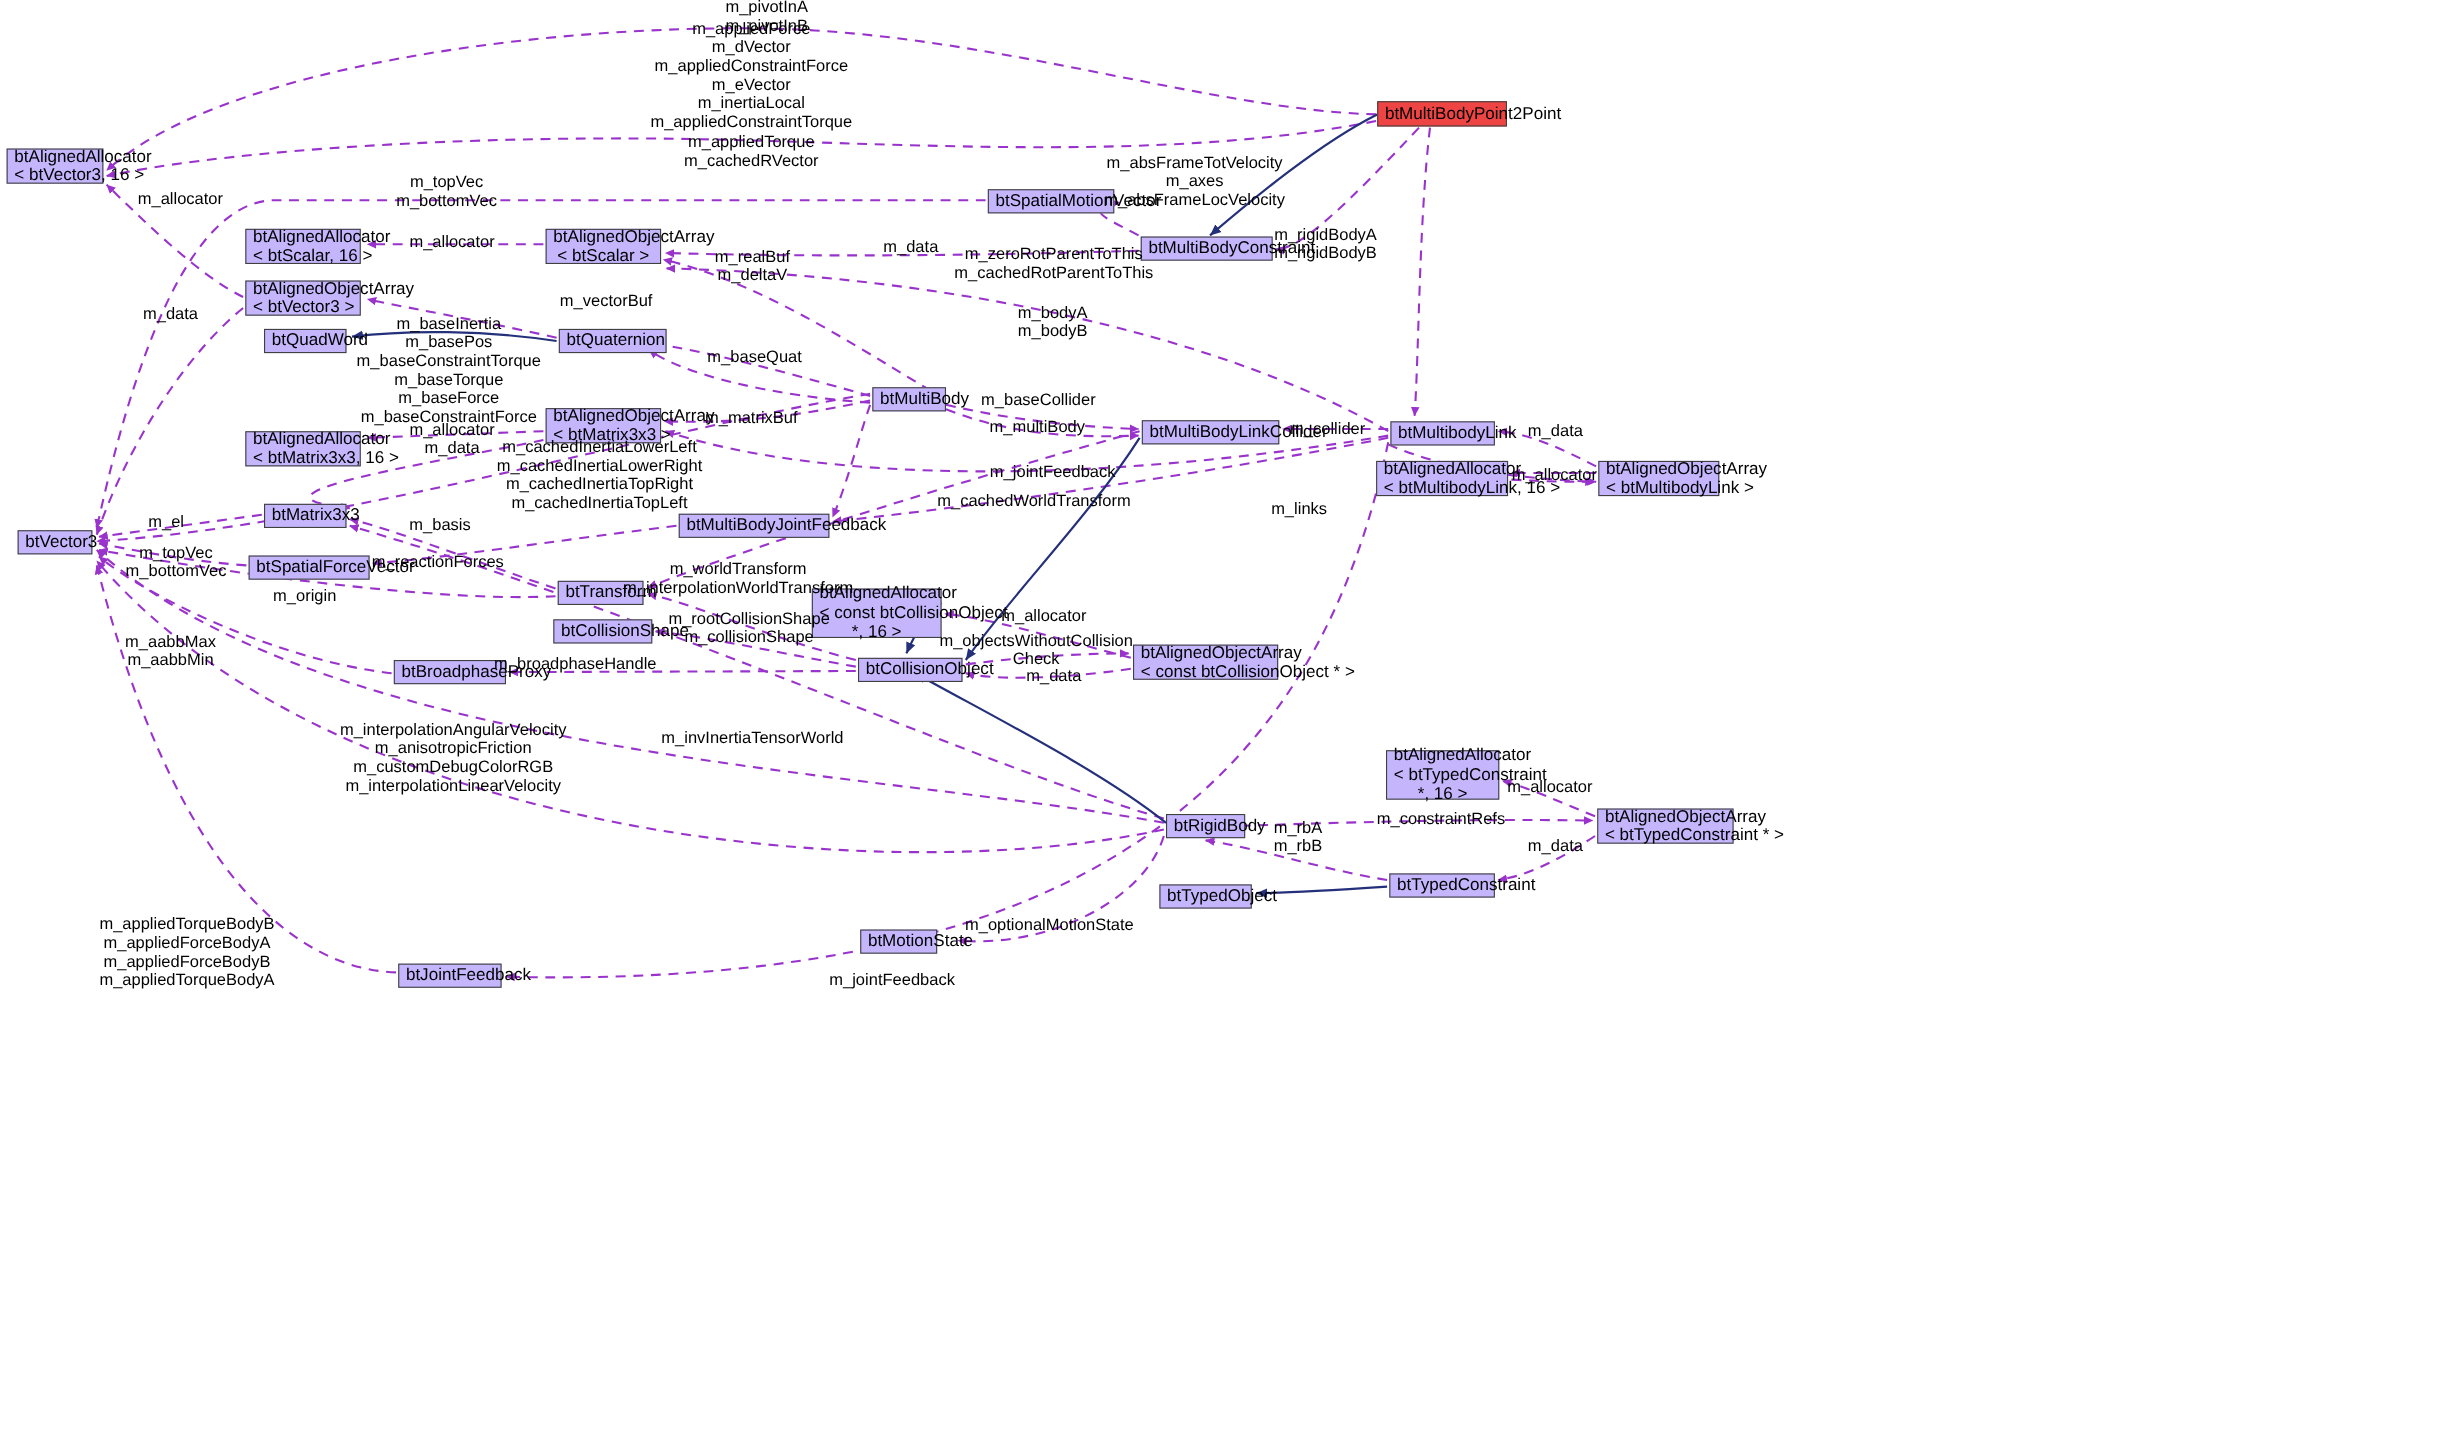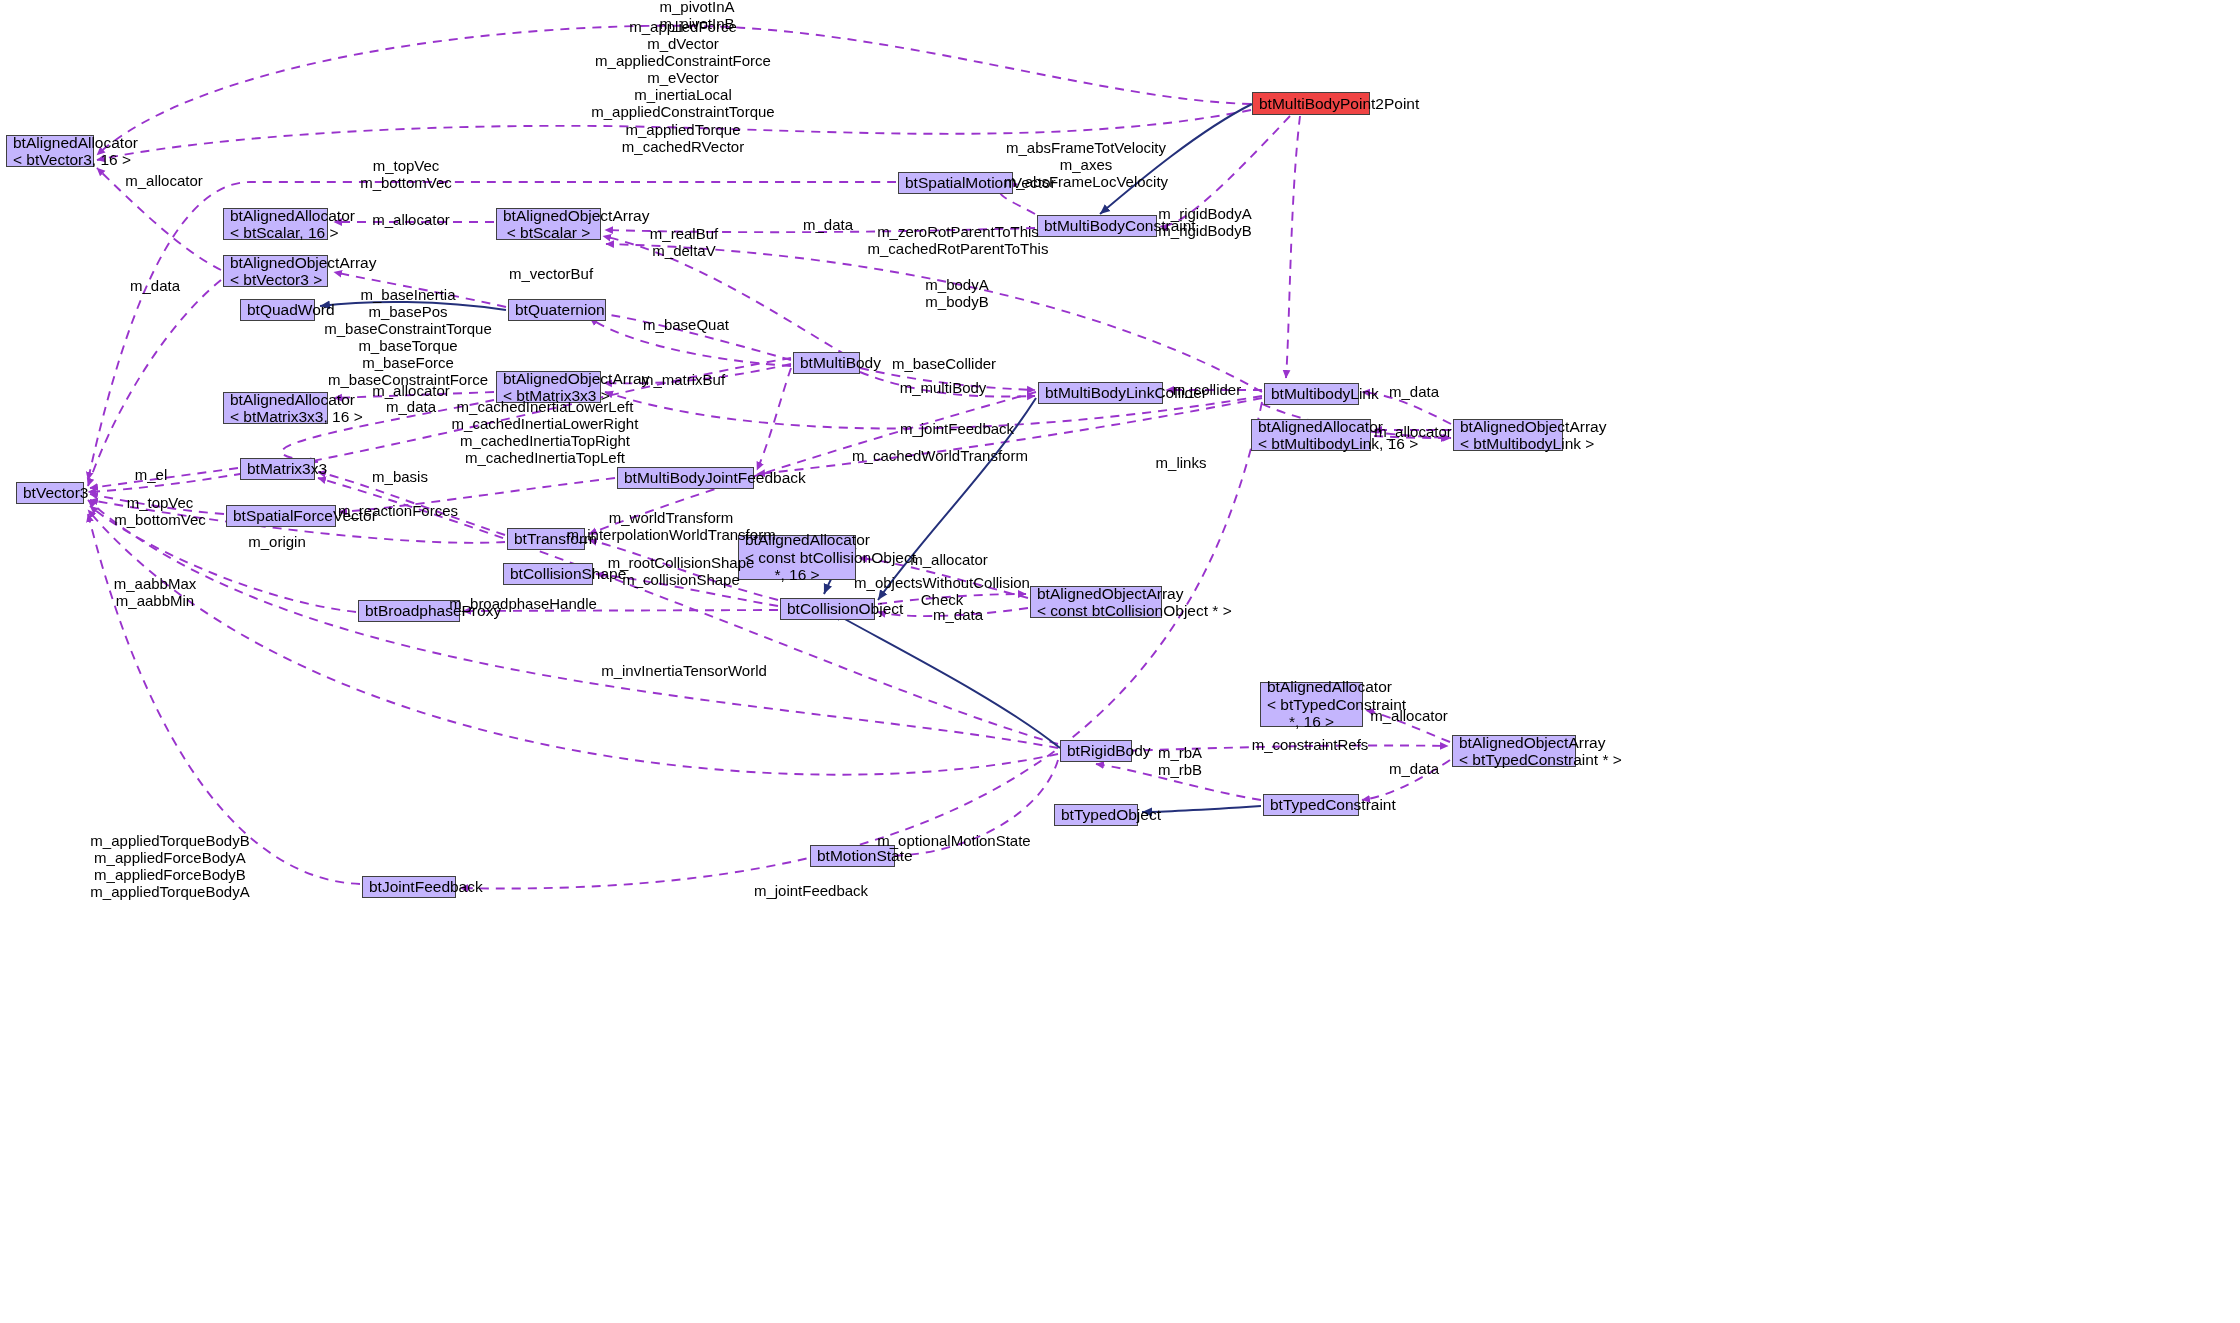--- a/index.html
+++ b/index.html
@@ -188,21 +188,21 @@
 &lt; btMultibodyLink &gt;</span></div>
     <div class="node highlight" style="left: 1252px; top: 92px; width: 118px; height: 23px;"><span class="nlabel">btMultiBodyPoint2Point</span></div>
     <div class="node" style="left: 1060px; top: 740px; width: 72px; height: 22px;"><span class="nlabel">btRigidBody</span></div>
     <div class="node" style="left: 1054px; top: 804px; width: 84px; height: 22px;"><span class="nlabel">btTypedObject</span></div>
     <div class="node" style="left: 1263px; top: 794px; width: 96px; height: 22px;"><span class="nlabel">btTypedConstraint</span></div>
     <div class="node" style="left: 1260px; top: 682px; width: 103px; height: 45px;"><span class="nlabel">btAlignedAllocator
 &lt; btTypedConstraint
 *, 16 &gt;</span></div>
     <div class="node" style="left: 1452px; top: 735px; width: 124px; height: 32px;"><span class="nlabel">btAlignedObjectArray
 &lt; btTypedConstraint * &gt;</span></div>
-    <div class="node" style="left: 782px; top: 845px; width: 85px; height: 22px; margin-left: 28px;"><span class="nlabel">btMotionState</span></div>
+    <div class="node" style="left: 782px; top: 845px; width: 70px; height: 22px;"><span class="nlabel">btMotionState</span></div>
     <div class="node" style="left: 362px; top: 876px; width: 94px; height: 22px;"><span class="nlabel">btJointFeedback</span></div>
     <div class="elabel" style="left: 697px; top: 15px;">m_pivotInA
 m_pivotInB</div>
     <div class="elabel" style="left: 683px; top: 86px;">m_appliedForce
 m_dVector
 m_appliedConstraintForce
 m_eVector
 m_inertiaLocal
 m_appliedConstraintTorque
 m_appliedTorque
@@ -257,20 +257,24 @@
     <div class="elabel" style="left: 277px; top: 542px;">m_origin</div>
     <div class="elabel" style="left: 681px; top: 571px;">m_rootCollisionShape
 m_collisionShape</div>
     <div class="elabel" style="left: 949px; top: 560px;">m_allocator</div>
     <div class="elabel" style="left: 155px; top: 592px;">m_aabbMax
 m_aabbMin</div>
     <div class="elabel" style="left: 942px; top: 591px;">m_objectsWithoutCollision
 Check</div>
     <div class="elabel" style="left: 523px; top: 604px;">m_broadphaseHandle</div>
     <div class="elabel" style="left: 958px; top: 615px;">m_data</div>
+    <div class="elabel" style="left: 412px; top: 689px;">m_interpolationAngularVelocity
+m_anisotropicFriction
+m_customDebugColorRGB
+m_interpolationLinearVelocity</div>
     <div class="elabel" style="left: 684px; top: 671px;">m_invInertiaTensorWorld</div>
     <div class="elabel" style="left: 1409px; top: 716px;">m_allocator</div>
     <div class="elabel" style="left: 1310px; top: 745px;">m_constraintRefs</div>
     <div class="elabel" style="left: 1180px; top: 761px;">m_rbA
 m_rbB</div>
     <div class="elabel" style="left: 1414px; top: 769px;">m_data</div>
     <div class="elabel" style="left: 954px; top: 841px;">m_optionalMotionState</div>
     <div class="elabel" style="left: 170px; top: 866px;">m_appliedTorqueBodyB
 m_appliedForceBodyA
 m_appliedForceBodyB

